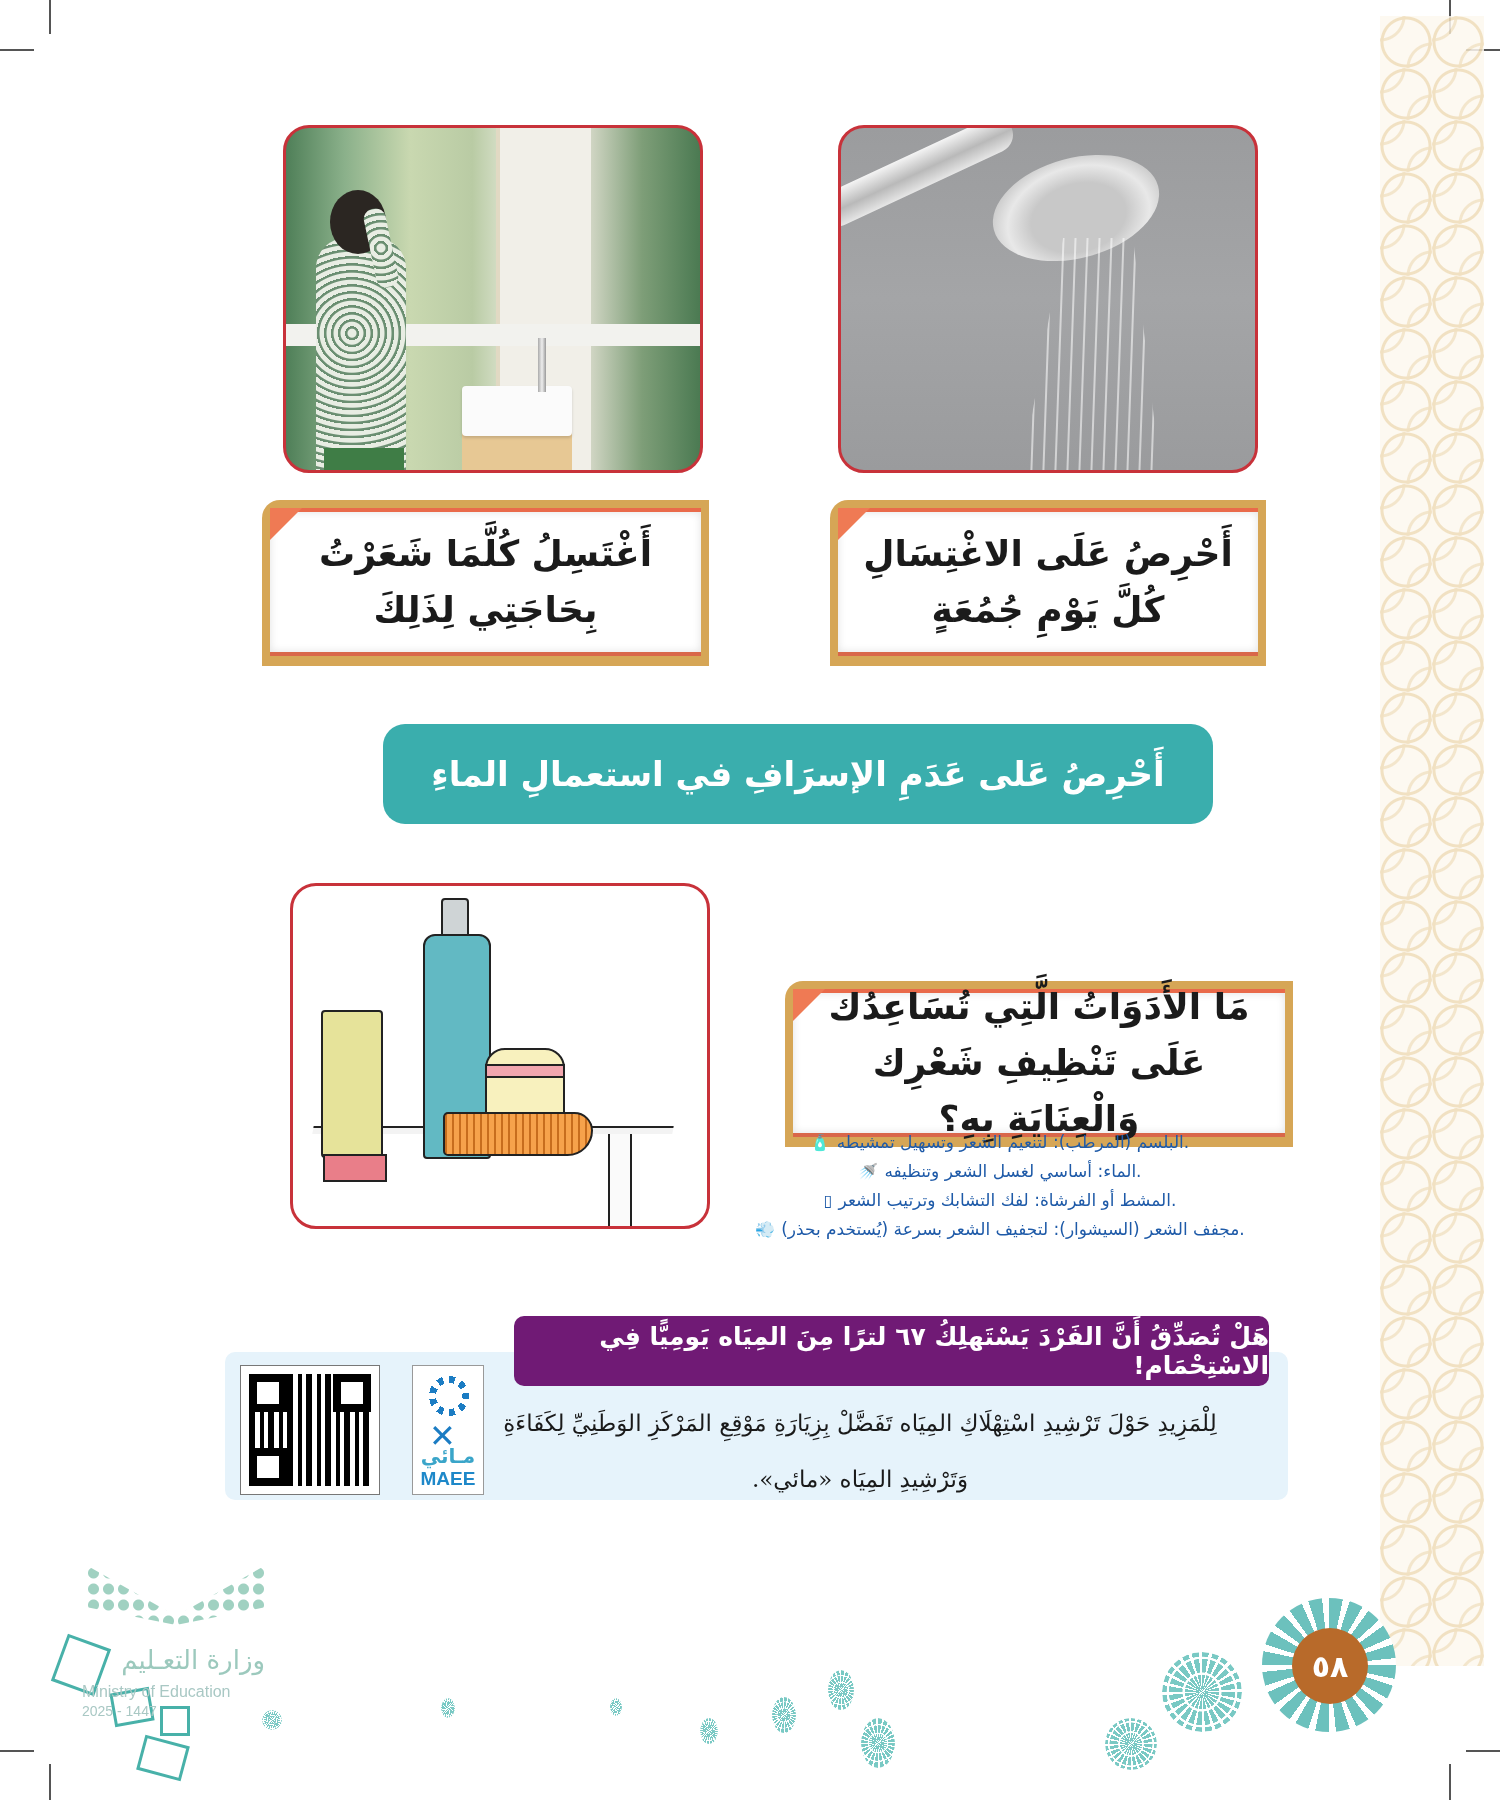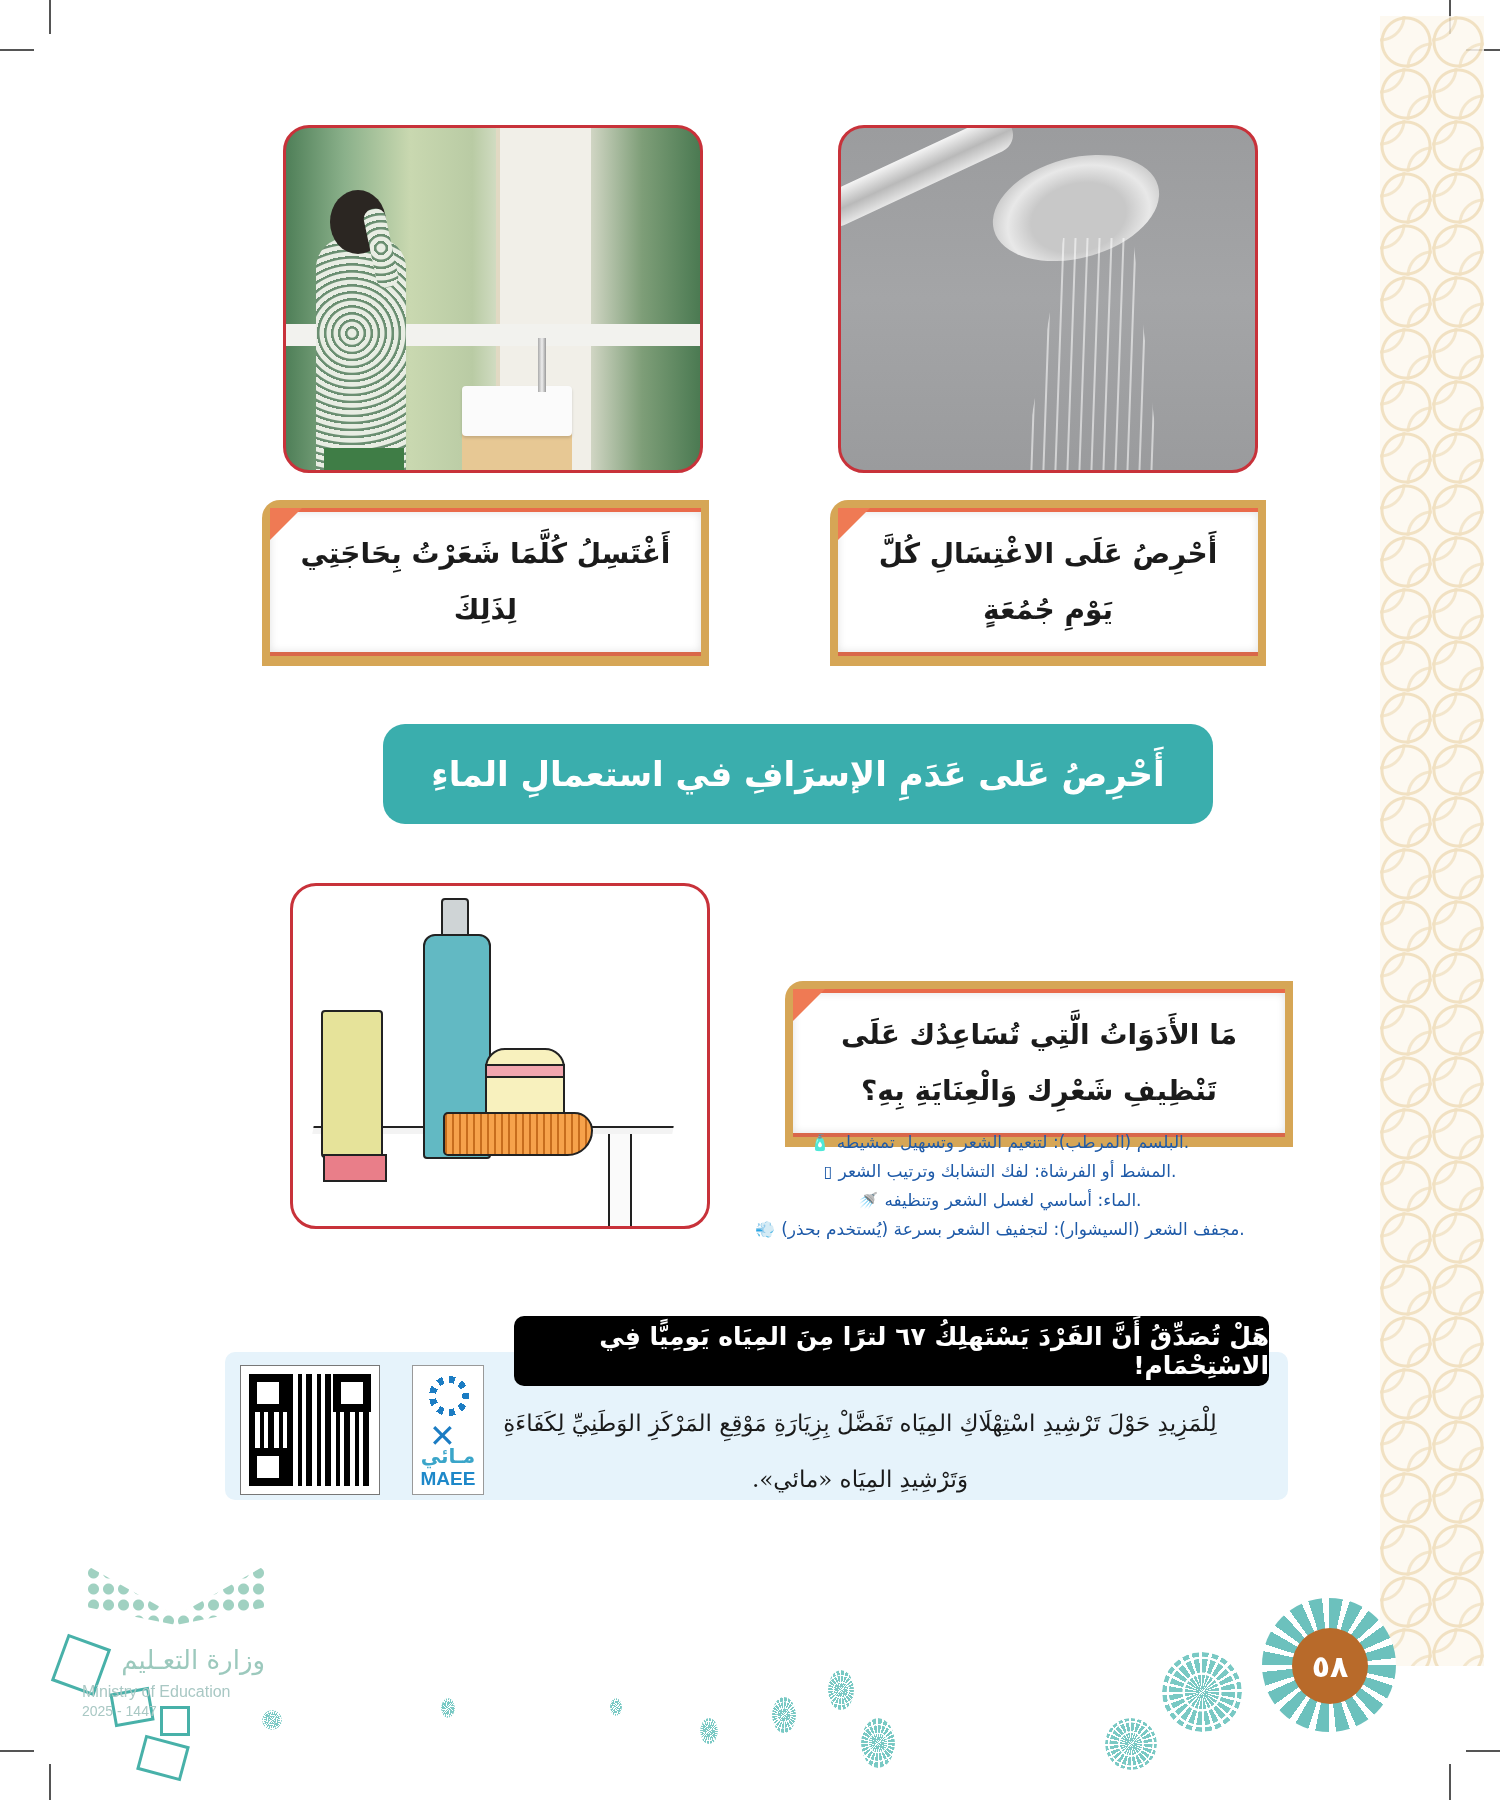--- a/index.html
+++ b/index.html
@@ -61,21 +61,21 @@
     border-top: 4px solid #e96a4a; border-bottom: 4px solid #d9674a;
     box-shadow: inset 0 0 8px rgba(0,0,0,.12);
     display: flex; align-items: center; justify-content: center; text-align: center;
   }
   .card .corner {
     position: absolute; left: 8px; top: 8px; width: 0; height: 0;
     border-top: 32px solid #ef7a54; border-right: 32px solid transparent;
   }
   .card-text {
     direction: rtl; font-family: "DejaVu Sans", sans-serif; font-weight: bold; color: #1b1b1b;
-    font-size: 28px; line-height: 56px; padding: 0 18px;
+    font-size: 36px; line-height: 56px; padding: 0 18px;
   }
   .card.left-caption { left: 262px; top: 500px; width: 447px; height: 166px; }
   .card.right-caption { left: 830px; top: 500px; width: 436px; height: 166px; }
   .card.question { left: 785px; top: 949px; width: 508px; height: 166px; margin-top: 32px; }
 
   
   .banner {
     position: absolute; left: 383px; top: 724px; width: 830px; height: 100px; border-radius: 22px;
     background: #3aaead; display: flex; align-items: center; justify-content: center;
   }
@@ -95,21 +95,21 @@
   .soap { position: absolute; left: 30px; top: 268px; width: 64px; height: 28px; background: #e97e89; border: 2px solid #222; }
 
   
   .answers { position: absolute; left: 730px; top: 1128px; width: 540px; direction: rtl; text-align: center; }
   .answer { font-size: 17px; color: #1e5aa8; line-height: 29px; white-space: nowrap; }
   .answer .ico { display: inline-block; margin-right: 6px; font-size: 16px; }
 
   
   .fact-bg { position: absolute; left: 225px; top: 1352px; width: 1063px; height: 148px; background: #e6f3fb; border-radius: 10px; }
   .fact-strip {
-    position: absolute; left: 514px; top: 1316px; width: 755px; height: 70px; background: #000000; border-radius: 10px;
+    position: absolute; left: 514px; top: 1316px; width: 755px; height: 70px; background: #701a75; border-radius: 10px;
     display: flex; align-items: center; justify-content: center;
   }
   .fact-strip-text { direction: rtl; color: #ffffff; font-weight: bold; font-size: 25px; }
   .fact-body { position: absolute; left: 500px; top: 1395px; width: 720px; direction: rtl; text-align: center;
     font-family: "DejaVu Serif", serif; font-size: 23px; line-height: 56px; color: #1a1a1a; }
 
   .qr { position: absolute; left: 240px; top: 1365px; width: 140px; height: 130px; background: #fff; border: 1px solid #777; padding: 8px; }
   .qr-grid { width: 100%; height: 100%;
     background:
       linear-gradient(#fff,#fff) 8px 8px/22px 22px no-repeat,
@@ -211,22 +211,22 @@
 
 <div class="card question">
   <div class="inner">
     <div class="card-text">مَا الأَدَوَاتُ الَّتِي تُسَاعِدُك عَلَى تَنْظِيفِ شَعْرِك وَالْعِنَايَةِ بِهِ؟</div>
   </div>
   <div class="corner"></div>
 </div>
 
 <div class="answers">
   <div class="answer"><span>.البلسم (المرطب): لتنعيم الشعر وتسهيل تمشيطه</span><span class="ico">🧴</span></div>
+  <div class="answer"><span>.الماء: أساسي لغسل الشعر وتنظيفه</span><span class="ico">🚿</span></div>
   <div class="answer"><span>.المشط أو الفرشاة: لفك التشابك وترتيب الشعر</span><span class="ico">▯</span></div>
-  <div class="answer"><span>.الماء: أساسي لغسل الشعر وتنظيفه</span><span class="ico">🚿</span></div>
   <div class="answer"><span>.مجفف الشعر (السيشوار): لتجفيف الشعر بسرعة (يُستخدم بحذر)</span><span class="ico">💨</span></div>
 </div>
 
 <div class="fact-bg"></div>
 <div class="fact-strip">
   <div class="fact-strip-text">هَلْ تُصَدِّقُ أَنَّ الفَرْدَ يَسْتَهلِكُ ٦٧ لترًا مِنَ المِيَاه يَومِيًّا فِي الاسْتِحْمَام!</div>
 </div>
 <div class="fact-body">لِلْمَزِيدِ حَوْلَ تَرْشِيدِ اسْتِهْلَاكِ المِيَاه تَفَضَّلْ بِزِيَارَةِ مَوْقِعِ المَرْكَزِ الوَطَنِيِّ لِكَفَاءَةِ وَتَرْشِيدِ المِيَاه «مائي».</div>
 
 <div class="qr">

